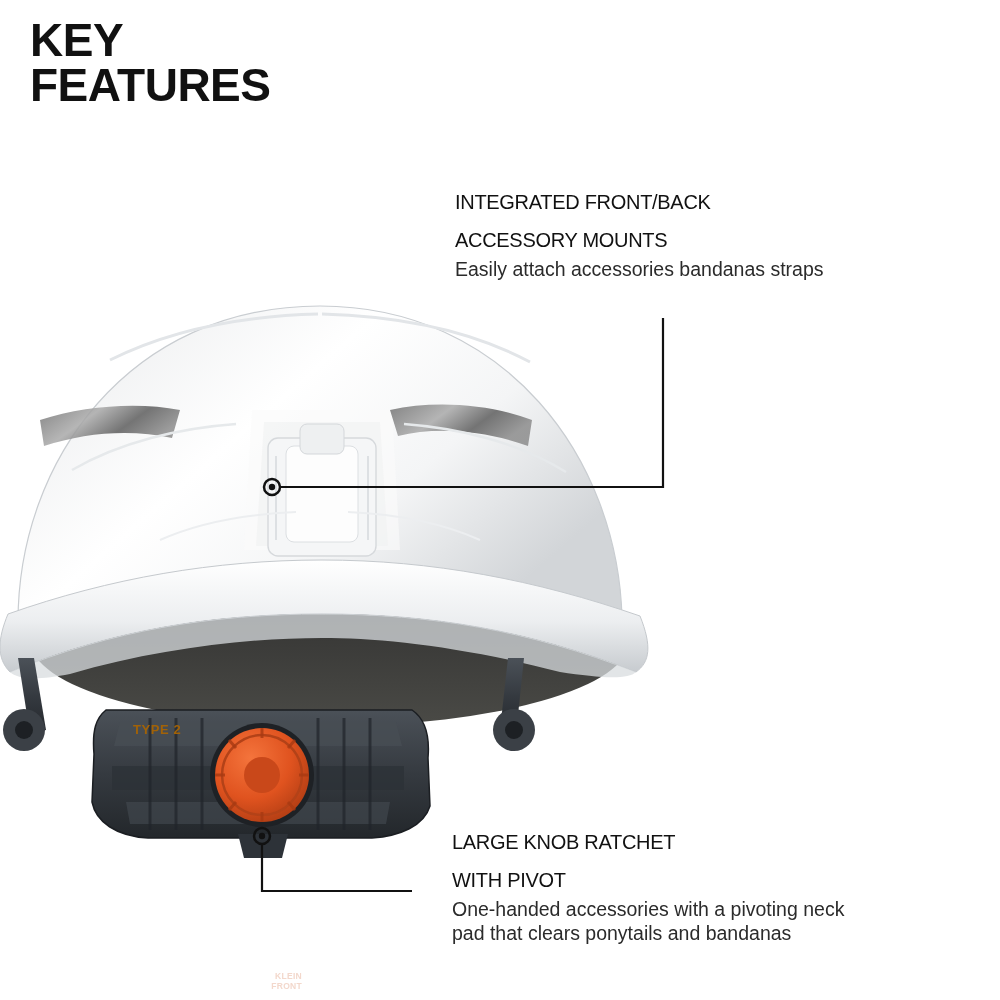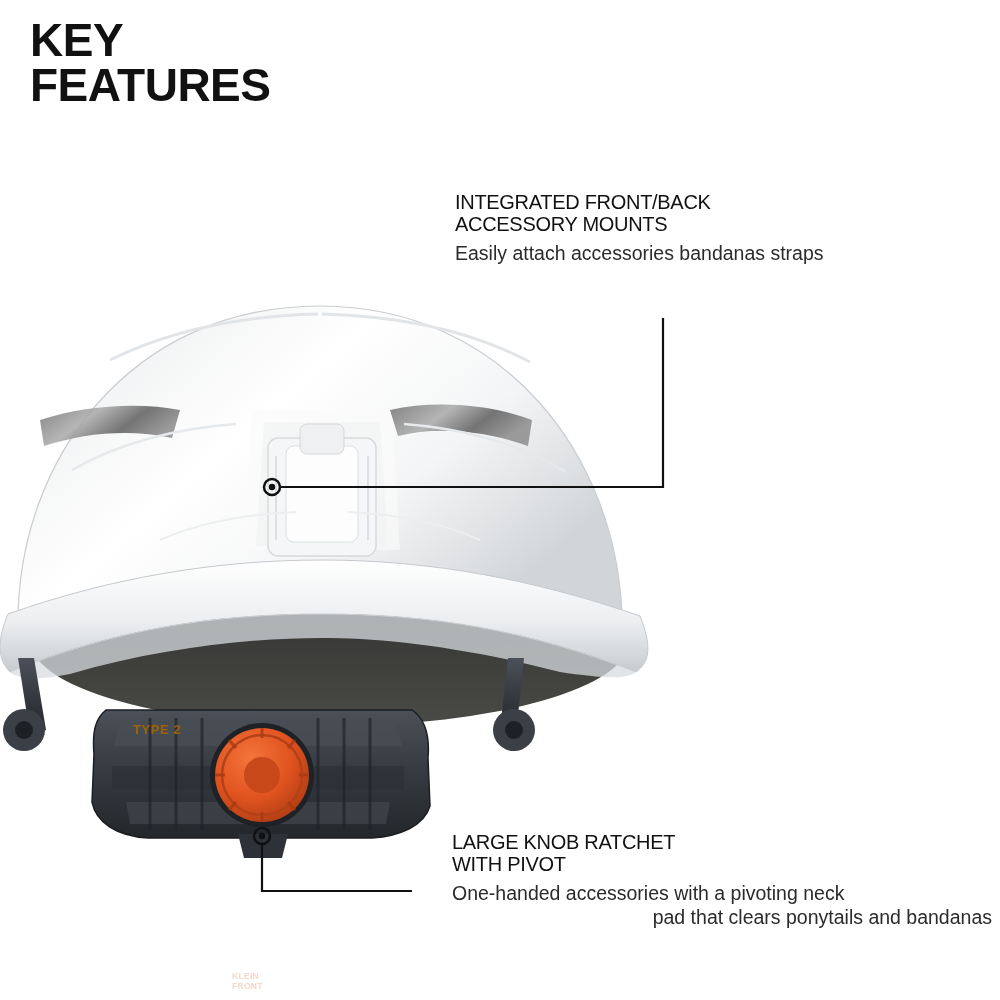--- a/index.html
+++ b/index.html
@@ -41,29 +41,29 @@
     position: absolute;
   }
   .callout .title {
     font-size: 20px;
     line-height: 1.08;
     font-weight: 400;
     color: #111111;
     letter-spacing: -0.3px;
     text-transform: uppercase;
   }
-  .callout .title .t2 { display: block; }
+  .callout .title .t2 { display: block; margin-top: 16px; }
   .callout .sub {
     margin-top: 7px;
     font-size: 19.5px;
     line-height: 1.22;
     color: #2b2b2b;
     font-weight: 400;
   }
-  .callout .sub .s2 { display: block; text-align: right; }
+  .callout .sub .s2 { display: block; }
 
   #callout-top { left: 455px; top: 192px; width: 520px; }
   #callout-bottom { left: 452px; top: 832px; width: 540px; }
 
   
   .leaders {
     position: absolute;
     inset: 0;
     pointer-events: none;
   }
@@ -85,21 +85,21 @@
     font-weight: bold;
     letter-spacing: 0.6px;
     color: #a16207;
   }
 
   .knob-text {
     position: absolute;
     left: 232px;
     top: 762px;
     width: 70px;
-    text-align: left;
+    text-align: right;
     font-size: 8.5px;
     font-weight: bold;
     line-height: 1.15;
     color: #f3d8cc;
     letter-spacing: 0.3px;
   }
 </style>
 </head>
 <body>
 

